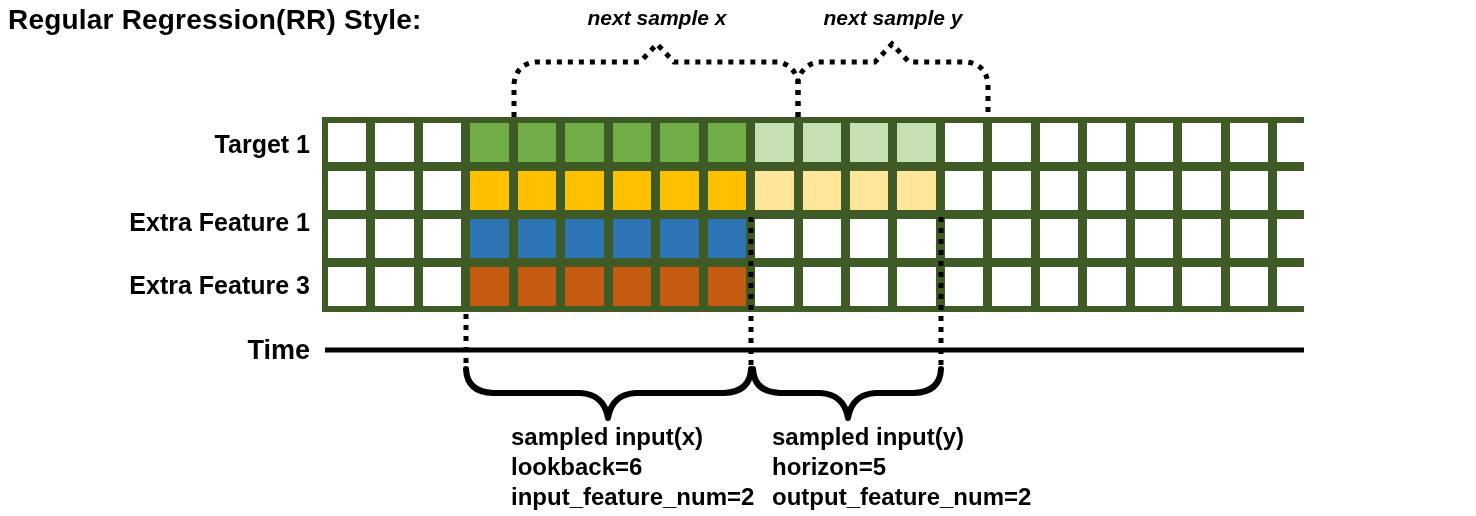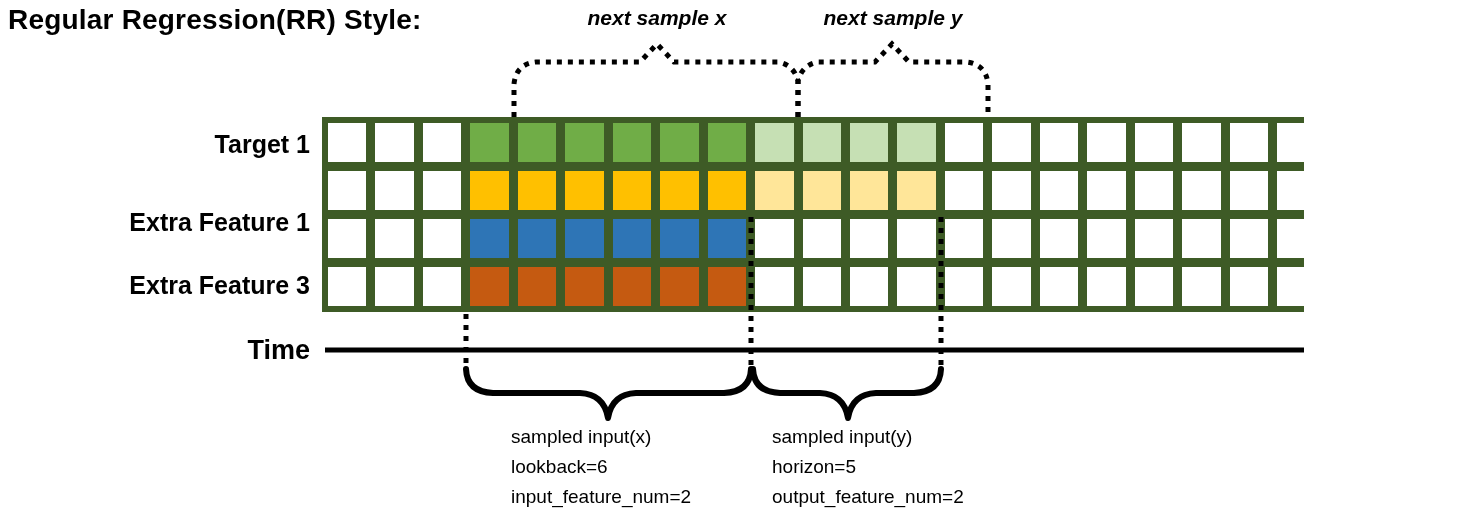--- a/index.html
+++ b/index.html
@@ -31,21 +31,21 @@
   .time-label{
     position:absolute;left:0;top:334px;width:310px;text-align:right;
     font-size:27px;font-weight:700;height:32px;line-height:32px;
   }
   .overlay{position:absolute;left:0;top:0;pointer-events:none;}
   .dotted-brace{fill:none;stroke:#000;stroke-width:5;stroke-dasharray:5 6;}
   .dotted-line{stroke:#000;stroke-width:5;stroke-dasharray:5 6;}
   .solid-brace{fill:none;stroke:#000;stroke-width:6;stroke-linecap:round;stroke-linejoin:round;}
   .axis-line{stroke:#000;stroke-width:5;}
   .anno-block{
-    position:absolute;font-size:19px;font-weight:400;line-height:30px;white-space:nowrap;
+    position:absolute;font-size:24px;font-weight:700;line-height:30px;white-space:nowrap;
   }
   .anno-left{left:511px;top:422px;}
   .anno-right{left:772px;top:422px;}
 </style>
 </head>
 <body>
 
 <div class="canvas">
 
   <div class="title">Regular Regression(RR) Style:</div>

